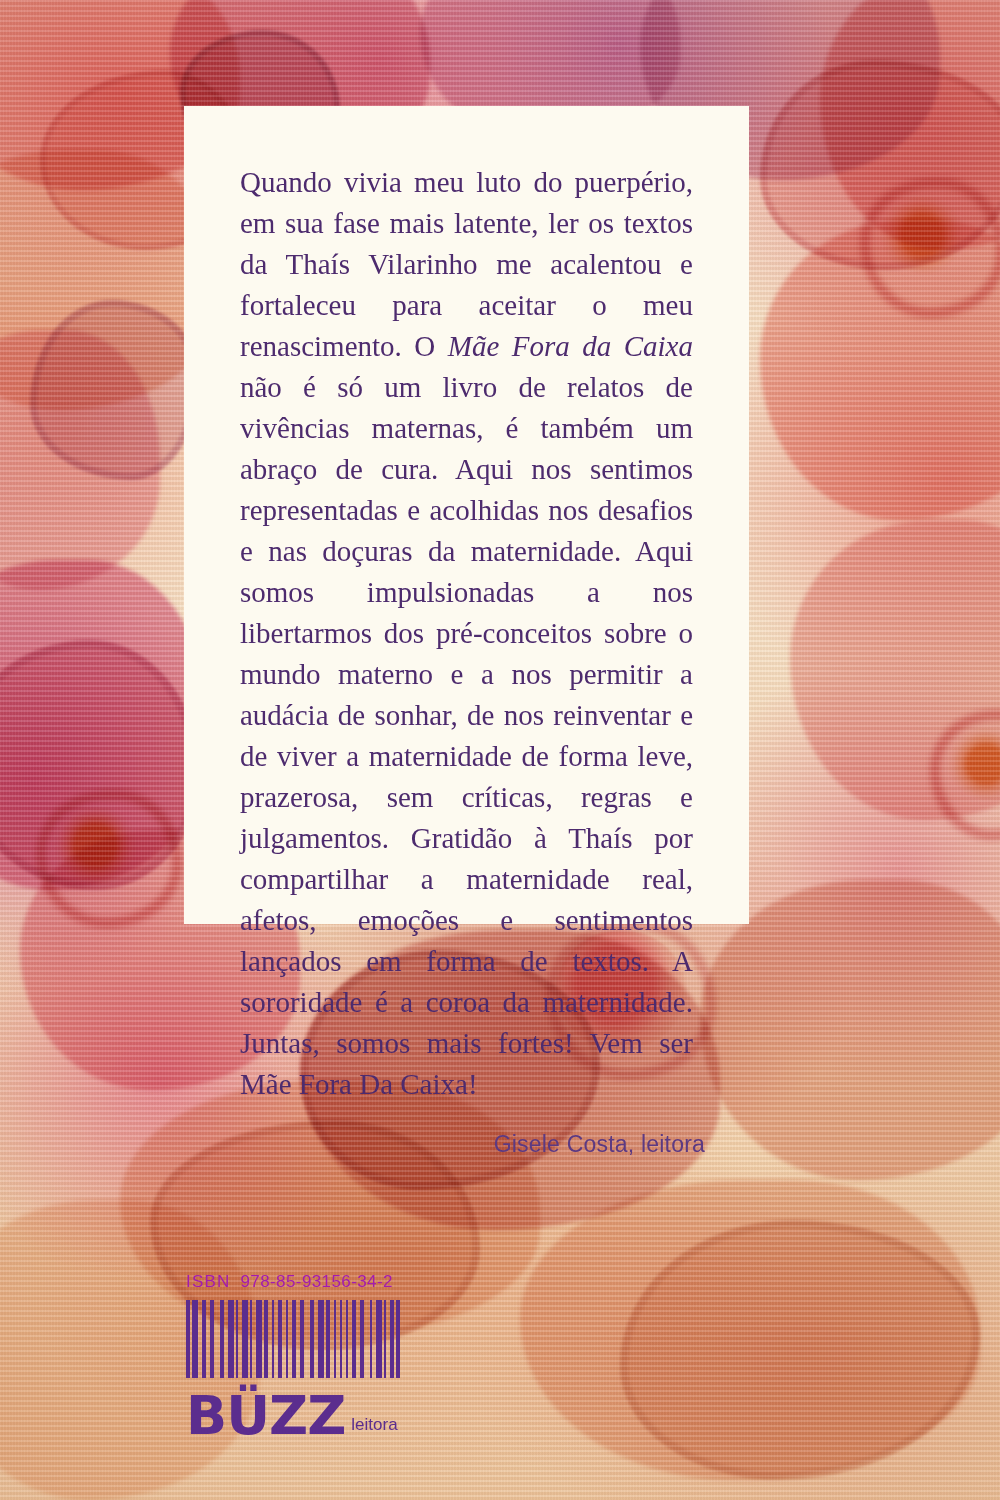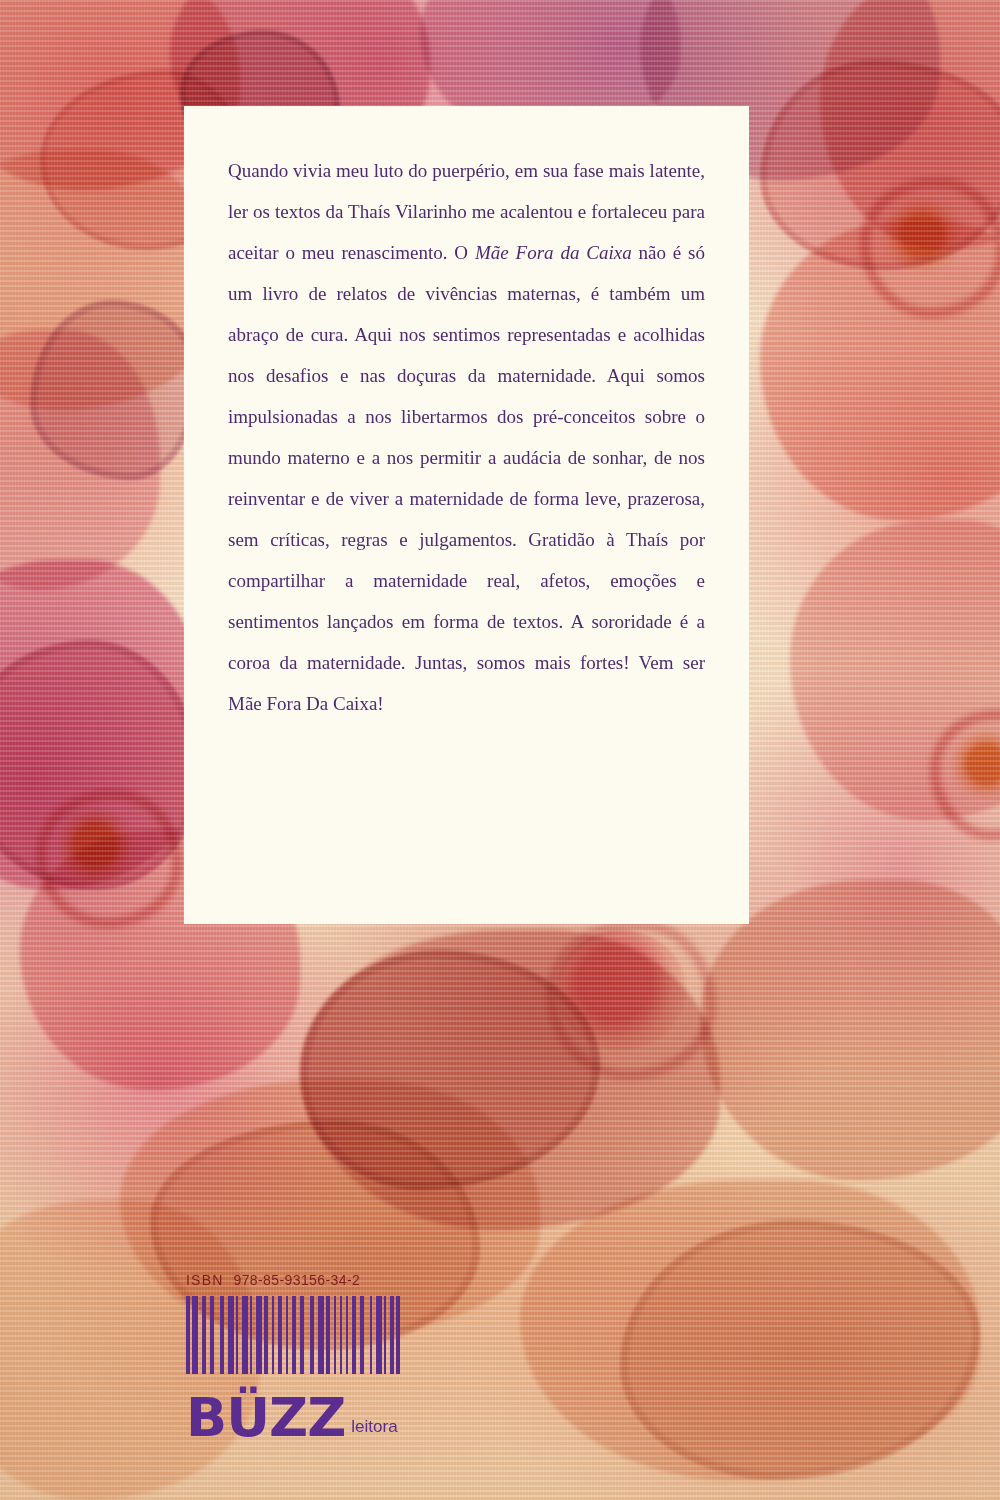--- a/index.html
+++ b/index.html
@@ -118,24 +118,24 @@
     position: absolute;
     left: 184px;
     top: 106px;
     width: 565px;
     height: 818px;
     background: #fdfaf0;
     box-sizing: border-box;
     padding: 44px 44px 30px 44px;
   }
   .blurb-text {
-    margin: 0;
+    margin: 12px;
     color: #4d2b6e;
     font-family: "Liberation Serif", serif;
-    font-size: 19px;
+    font-size: 29px;
     line-height: 41px;
     text-align: justify;
     text-justify: inter-word;
     hyphens: manual;
   }
   .blurb-text .book-title {
     font-style: italic;
   }
   .attribution {
     margin: 26px 0 0 0;
@@ -148,43 +148,43 @@
 
   
   .imprint {
     position: absolute;
     left: 186px;
     top: 1272px;
     width: 250px;
   }
   .isbn-line {
     font-family: "Liberation Sans", sans-serif;
-    font-size: 14px;
-    color: #7f1d1d;
+    font-size: 17px;
+    color: #a21caf;
     letter-spacing: 0.4px;
     margin-bottom: 8px;
     white-space: nowrap;
   }
   .isbn-line .isbn-label {
     letter-spacing: 1.2px;
     margin-right: 10px;
   }
   .barcode {
     height: 78px;
     width: 238px;
     display: flex;
     align-items: stretch;
     gap: 0;
   }
   .barcode span {
     display: block;
     background: #5b2d8e;
   }
   .logo {
-    margin-top: 20px;
+    margin-top: 14px;
     display: flex;
     align-items: flex-end;
     gap: 6px;
   }
   .logo-mark {
     font-family: "DejaVu Sans", sans-serif;
     font-weight: bold;
     font-size: 54px;
     line-height: 0.9;
     color: #5b2d8e;
@@ -246,20 +246,21 @@
     <div class="rose" style="left:556px; top:930px; width:130px; height:120px;"></div>
     <div class="flower-ring" style="left:546px; top:920px; width:150px; height:140px; border-color:rgba(206,82,90,0.38);"></div>
   </div>
 
   <div class="texture-lines"></div>
   <div class="texture-grain"></div>
   <div class="vignette"></div>
 
   <div class="blurb">
     <p class="blurb-text"><span>Quando vivia meu luto do puerpério, em sua fase mais latente, ler os textos da Thaís Vilarinho me acalentou e fortaleceu para aceitar o meu renascimento. O </span><em class="book-title">Mãe Fora da Caixa</em><span> não é só um livro de relatos de vivências maternas, é também um abraço de cura. Aqui nos sentimos representadas e acolhidas nos desafios e nas doçuras da maternidade. Aqui somos impulsionadas a nos libertarmos dos pré-conceitos sobre o mundo materno e a nos permitir a audácia de sonhar, de nos reinventar e de viver a maternidade de forma leve, prazerosa, sem críticas, regras e julgamentos. Gratidão à Thaís por compartilhar a maternidade real, afetos, emoções e sentimentos lançados em forma de textos. A sororidade é a coroa da maternidade. Juntas, somos mais fortes! Vem ser Mãe Fora Da Caixa!</span></p>
+    <p class="attribution">Gisele Costa, leitora</p>
   </div>
 
   <div class="imprint">
     <div class="isbn-line">
       <span class="isbn-label">ISBN</span><span>978-85-93156-34-2</span>
     </div>
     <div class="barcode" id="barcode">
         <span style="width: 4px; background: rgb(91, 45, 142);"></span>
         <span style="width: 2px; background: transparent;"></span>
         <span style="width: 4px; background: rgb(91, 45, 142);"></span>

